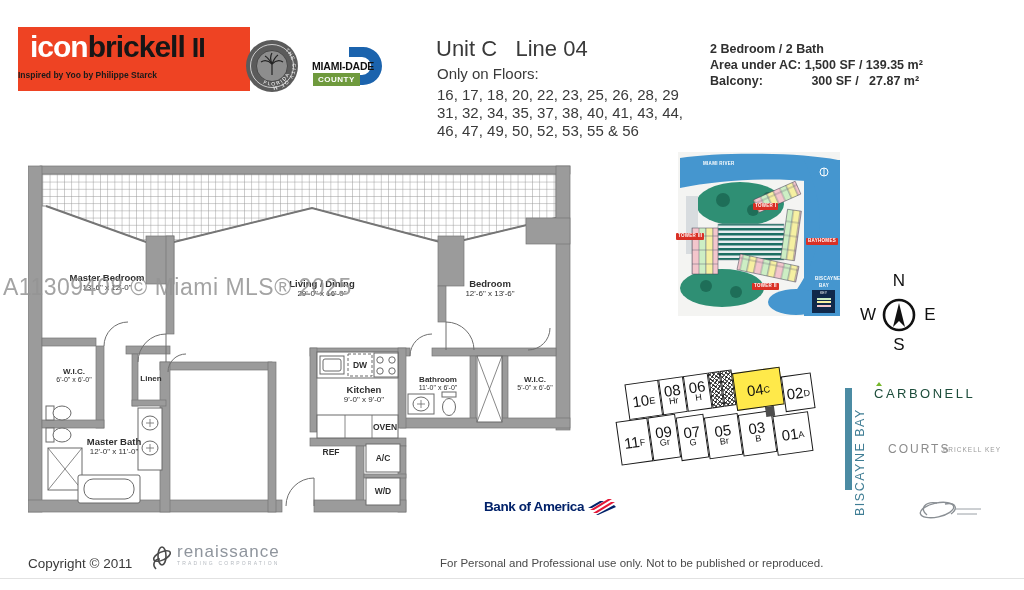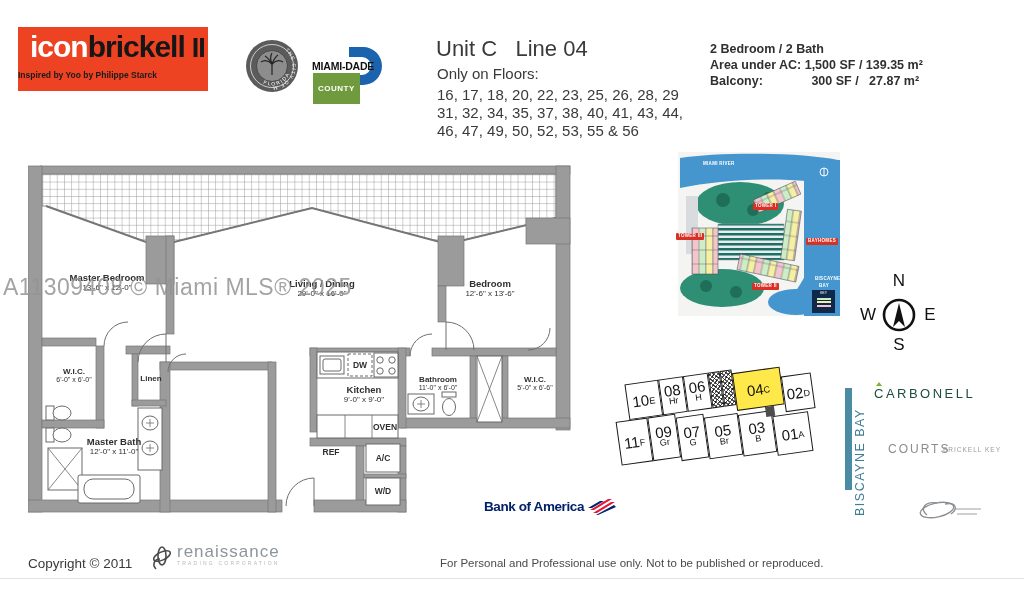--- a/index.html
+++ b/index.html
@@ -3,21 +3,21 @@
 <meta charset="utf-8">
 <style>
   html,body{margin:0;padding:0;background:#888;}
   #canvas{position:relative;width:1024px;height:590px;background:#ffffff;overflow:hidden;
           font-family:"Liberation Sans", sans-serif;color:#333;}
   .abs{position:absolute;}
   .pre{white-space:pre;}
   svg{font-family:inherit;}
 
   
-  .logo-box{left:18px;top:27px;width:190px;height:64px;background:#ee4323;}
+  .logo-box{left:18px;top:27px;width:232px;height:64px;background:#ee4323;}
   .logo-line{position:absolute;left:12px;top:3px;font-weight:bold;font-size:30px;letter-spacing:-1px;}
   .logo-icon{color:#fff;}
   .logo-brick{color:#161616;}
   .logo-roman{color:#161616;font-size:27px;margin-left:7px;}
   .logo-tag{position:absolute;left:0;right:0;top:43px;text-align:left;font-size:8.5px;font-weight:bold;color:#1a1a1a;}
   .unit-title{left:436px;top:36px;font-size:22px;color:#3a3a3a;}
   .floors-label{left:437px;top:65px;font-size:15px;color:#3a3a3a;}
   .floors{left:437px;font-size:15px;color:#3a3a3a;}
   .spec{left:710px;font-size:12.5px;font-weight:bold;color:#303030;}
 
@@ -109,21 +109,21 @@
       <path d="M27,25 C24,20 22,18 20,17"></path>
     </g>
   </svg>
 
   <div class="abs" style="left:310px;top:44px;width:80px;height:48px">
     <svg class="abs" style="left:36px;top:0px" width="42" height="46" viewBox="0 0 42 46">
       <path d="M3,3 H17 A19,19 0 0 1 17,41 H3 V31 H16 A9,9 0 0 0 16,13 H3 Z" fill="#1b63ad"></path>
     </svg>
     <div class="abs" style="left:2px;top:16px;font-size:10.5px;font-weight:900;color:#111;letter-spacing:-.2px">MIAMI-DADE</div>
     <div class="abs" style="left:3px;top:29px;background:#6f9a3d;color:#fff;font-size:8px;font-weight:bold;
-         letter-spacing:.5px;padding:11px 5px">COUNTY</div>
+         letter-spacing:.5px;padding:2px 5px">COUNTY</div>
   </div>
 
   <div class="abs unit-title pre">Unit C   Line 04</div>
   <div class="abs floors-label">Only on Floors:</div>
   <div class="abs floors" style="top:86px">16, 17, 18, 20, 22, 23, 25, 26, 28, 29</div>
   <div class="abs floors" style="top:104px">31, 32, 34, 35, 37, 38, 40, 41, 43, 44,</div>
   <div class="abs floors" style="top:122px">46, 47, 49, 50, 52, 53, 55 &amp; 56</div>
 
   <div class="abs spec" style="top:42px">2 Bedroom / 2 Bath</div>
   <div class="abs spec" style="top:58px">Area under AC: 1,500 SF / 139.35 m²</div>

